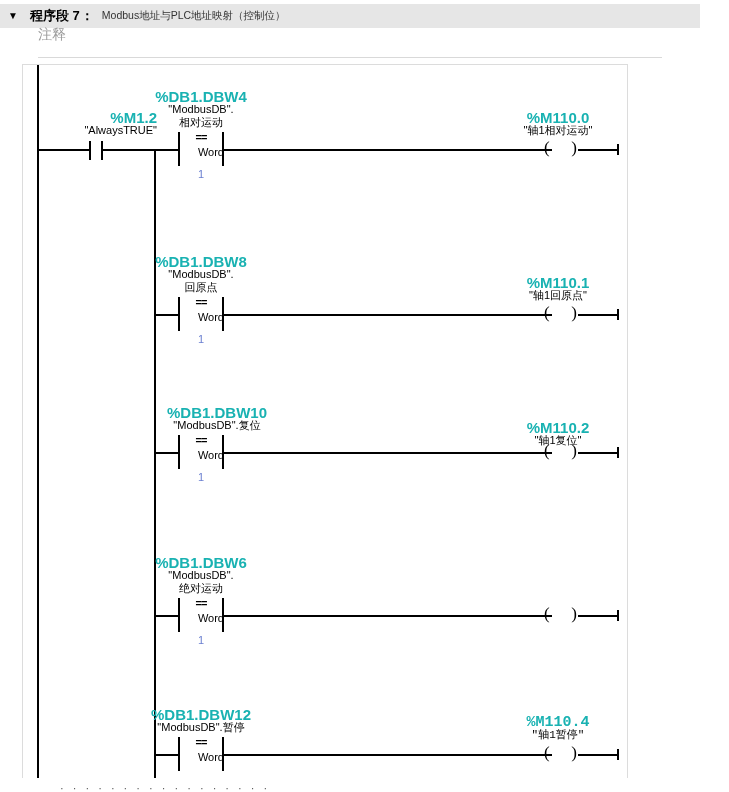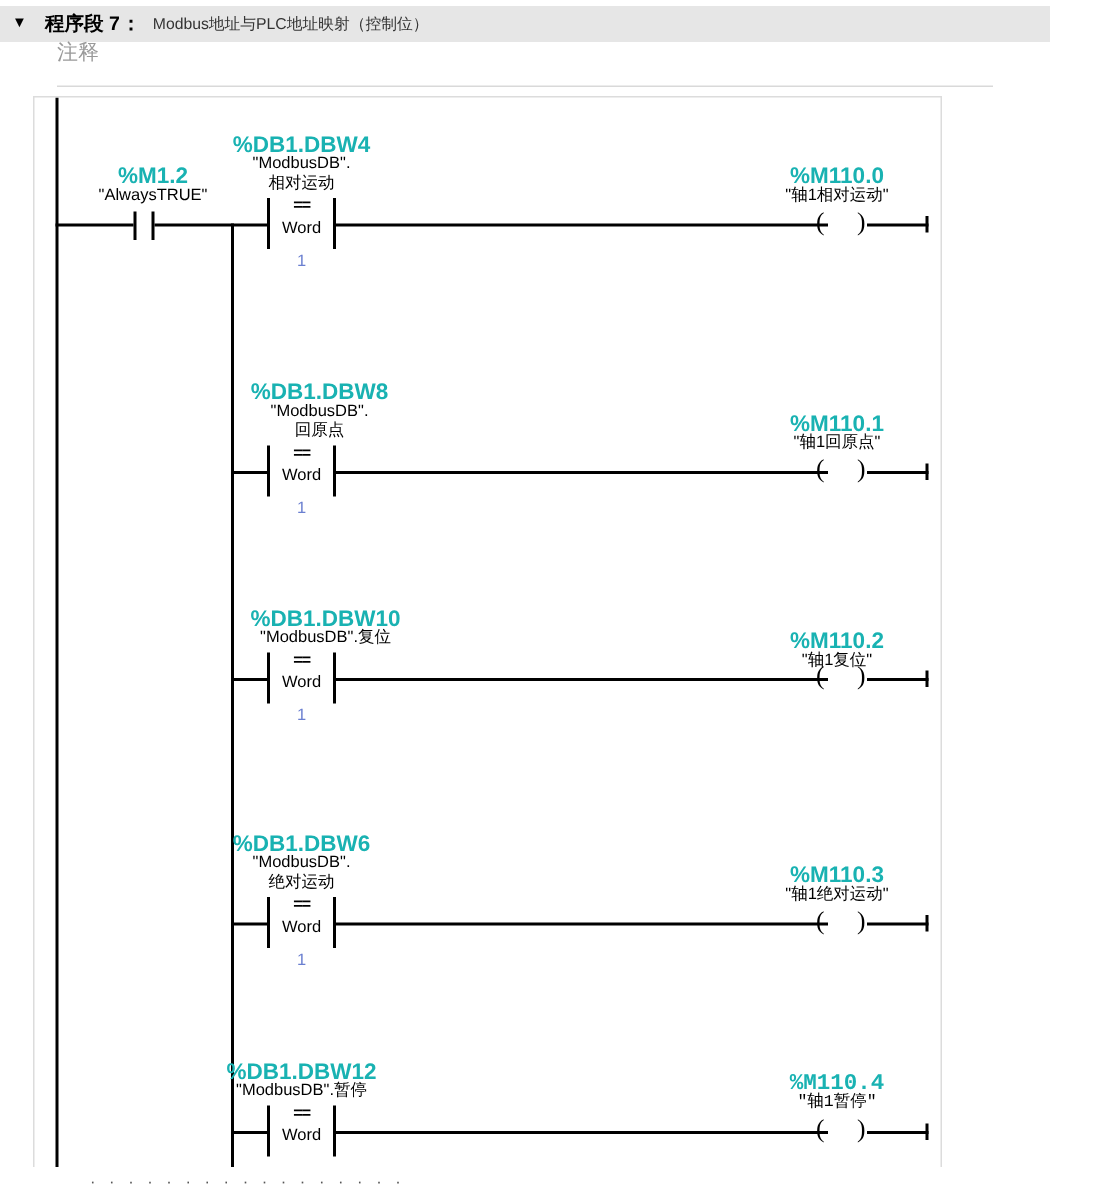--- a/index.html
+++ b/index.html
@@ -65,21 +65,21 @@
   
   .cmp{position:absolute;width:46px;}
   .cmp .side{position:absolute;top:0;width:2px;height:34px;background:#000;}
   .cmp .side.l{left:0;}
   .cmp .side.r{left:44px;}
   .cmp .op{
     position:absolute;left:0;top:-1px;width:46px;text-align:center;
     font-size:11px;font-weight:bold;letter-spacing:-1px;color:#000;
   }
   .cmp .type{
-    position:absolute;left:0;top:14px;width:46px;text-align:center;
+    position:absolute;left:0;top:14px;width:46px;text-align:right;
     font-size:11px;color:#000;
   }
   .cmp .val{
     position:absolute;left:0;top:36px;width:46px;text-align:center;
     font-size:11px;color:#6a7fd0;
   }
 
   
   .coil{position:absolute;width:34px;height:20px;}
   .coil .p{
@@ -113,21 +113,21 @@
 </div>
 
 <div id="comment-row">注释</div>
 <div id="comment-sep"></div>
 
 <div id="ladder-canvas">
 
   <div id="power-rail"></div>
   <div id="branch-bus"></div>
 
-  <div class="lbl" style="left:24px;top:46px;width:110px;">
+  <div class="lbl" style="left:24px;top:46px;width:110px;text-align:right;">
     <span class="addr">%M1.2</span>
     <span class="sym">"AlwaysTRUE"</span>
   </div>
   <div class="wire h" style="left:14px;top:84px;width:52px;"></div>
   <div class="contact" style="left:66px;top:76px;">
     <div class="bar l"></div>
     <div class="bar r"></div>
   </div>
   <div class="wire h" style="left:80px;top:84px;width:53px;"></div>
 
@@ -149,21 +149,21 @@
     <span class="addr">%M110.0</span>
     <span class="sym">"轴1相对运动"</span>
   </div>
   <div class="coil" style="left:521px;top:74px;">
     <div class="p l">(</div>
     <div class="p r">)</div>
   </div>
   <div class="wire h" style="left:555px;top:84px;width:41px;"></div>
   <div class="coil-end" style="left:594px;top:79px;"></div>
 
-  <div class="lbl" style="left:120px;top:190px;width:140px;">
+  <div class="lbl" style="left:108px;top:190px;width:140px;">
     <span class="addr">%DB1.DBW8</span>
     <span class="sym">"ModbusDB".</span>
     <span class="sym">回原点</span>
   </div>
   <div class="wire h" style="left:131px;top:249px;width:24px;"></div>
   <div class="cmp" style="left:155px;top:232px;">
     <div class="side l"></div>
     <div class="side r"></div>
     <div class="op">==</div>
     <div class="type">Word</div>
@@ -212,24 +212,20 @@
   </div>
   <div class="wire h" style="left:131px;top:550px;width:24px;"></div>
   <div class="cmp" style="left:155px;top:533px;">
     <div class="side l"></div>
     <div class="side r"></div>
     <div class="op">==</div>
     <div class="type">Word</div>
     <div class="val">1</div>
   </div>
   <div class="wire h" style="left:199px;top:550px;width:330px;"></div>
-  <div class="lbl" style="left:460px;top:512px;width:150px;">
-    <span class="addr">%M110.3</span>
-    <span class="sym">"轴1绝对运动"</span>
-  </div>
   <div class="coil" style="left:521px;top:540px;">
     <div class="p l">(</div>
     <div class="p r">)</div>
   </div>
   <div class="wire h" style="left:555px;top:550px;width:41px;"></div>
   <div class="coil-end" style="left:594px;top:545px;"></div>
 
   <div class="lbl" style="left:98px;top:643px;width:160px;">
     <span class="addr">%DB1.DBW12</span>
     <span class="sym">"ModbusDB".暂停</span>

